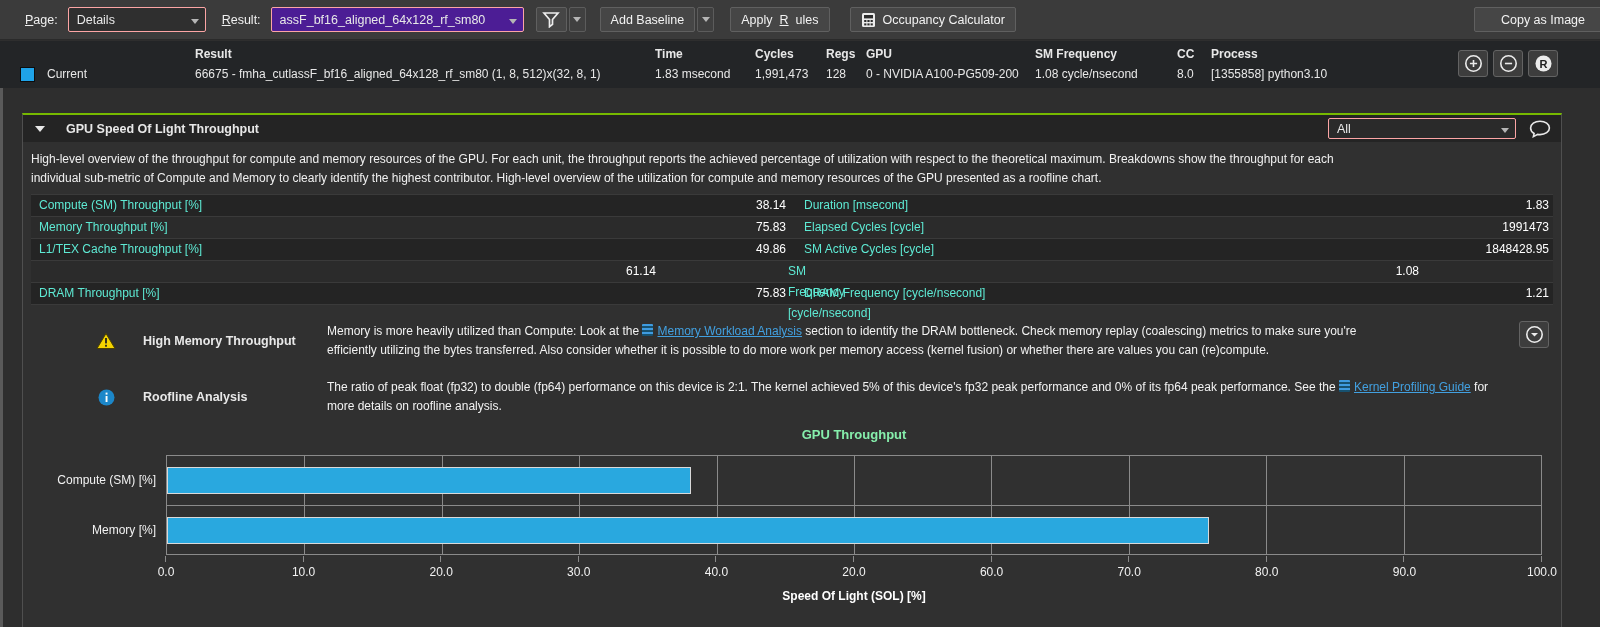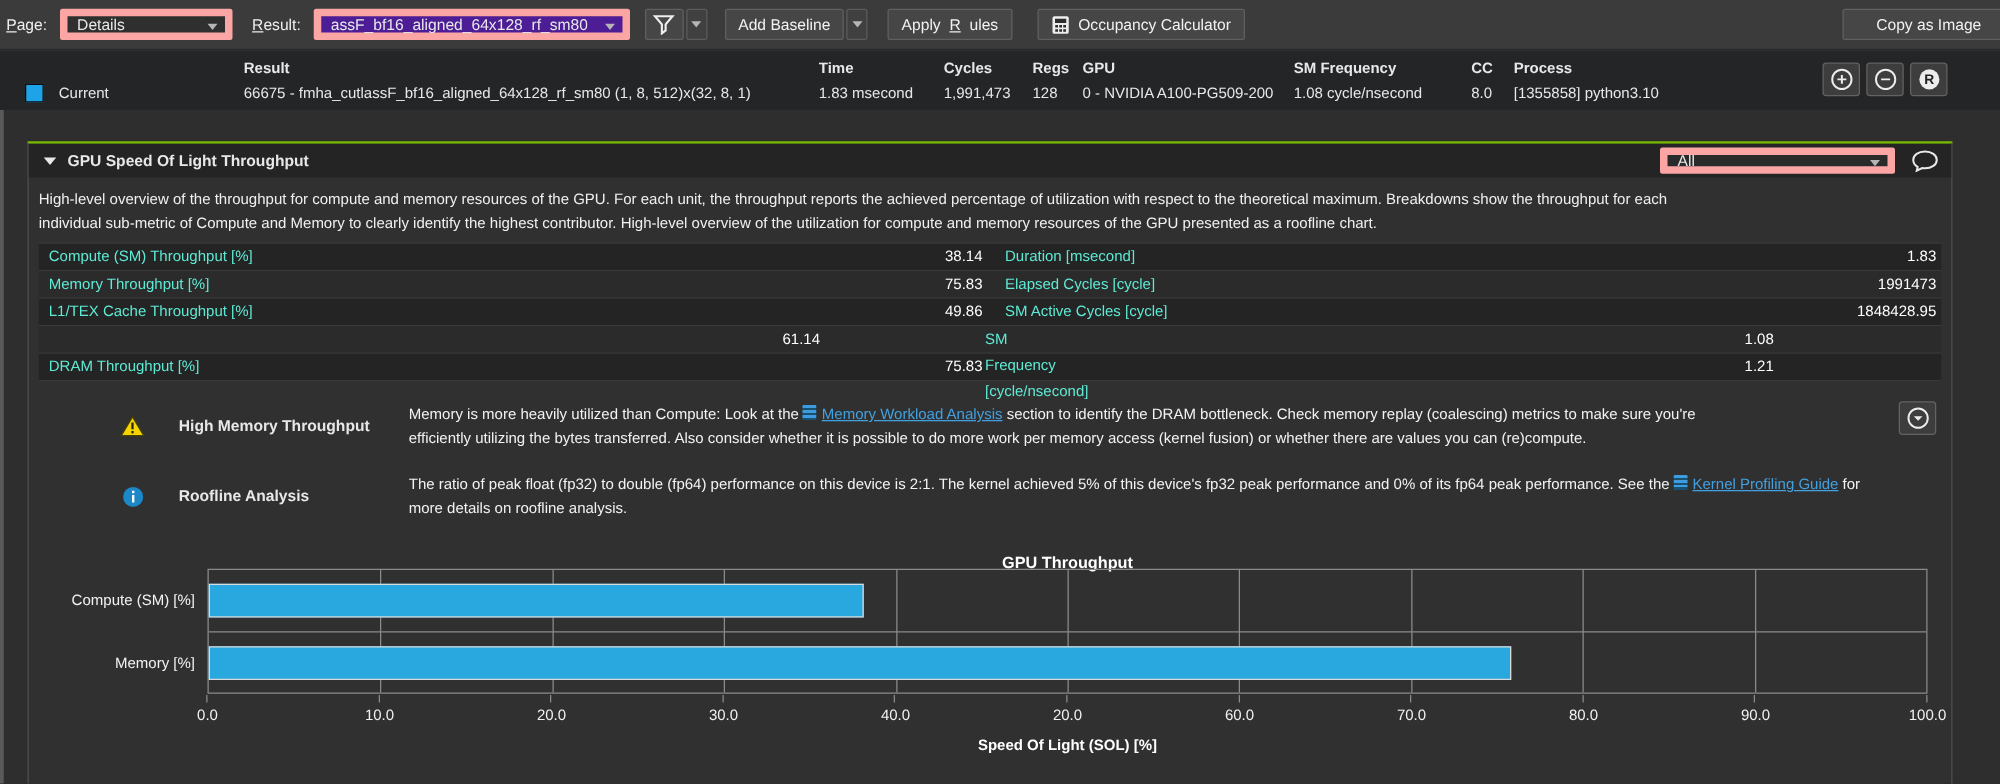--- a/index.html
+++ b/index.html
@@ -3,26 +3,26 @@
 <meta charset="utf-8">
 <style>
   * { box-sizing: border-box; margin: 0; padding: 0; }
   html,body { background:#2d2d2d; }
   body { font-family:"Liberation Sans","DejaVu Sans",sans-serif; color:#e8e8e8; font-size:12px; }
   #app { position:relative; width:1600px; height:627px; overflow:hidden; background:#2e2e2e;
          --accent:#76b900; --link:#42a0e0; --bar:#29a8df; --swatch:#1fa3e8; --warn:#f5d400; --info:#1c87c9; }
 
   
   .toolbar { position:absolute; left:0; top:0; width:1600px; height:40px; background:#3b3b3b;
-             border-bottom:1px solid #2a2a2a; display:flex; align-items:center; padding-left:1px; gap:6px; }
+             border-bottom:1px solid #2a2a2a; display:flex; align-items:center; padding-left:21px; gap:6px; }
   .tb-label { color:#f0f0f0; font-size:12.5px; margin:0 4px; white-space:nowrap; }
   .btn { display:inline-flex; align-items:center; justify-content:center; gap:7px; height:25px;
          background:#464646; border:1px solid #606060; border-radius:2px; color:#f2f2f2;
          padding:0 10px; font-size:12.5px; white-space:nowrap; cursor:default; }
-  .combo { display:inline-flex; align-items:center; height:25px; background:#2f2f2f; border:6px solid #fca5a5;
+  .combo { display:inline-flex; align-items:center; height:25px; background:#2f2f2f; border:1px solid #fca5a5;
            border-radius:2px; padding-left:8px; position:relative; font-size:12.5px; }
   .combo .arrow { margin-left:auto; padding:0 6px; }
   .combo.dark { background:#4c1d95; }
   .caret { width:0; height:0; border-left:4px solid transparent; border-right:4px solid transparent;
            border-top:5px solid #b5b5b5; display:inline-block; }
   .mini-btn { width:17px; height:25px; background:#404040; border:1px solid #5c5c5c; border-radius:2px;
               display:inline-flex; align-items:center; justify-content:center; margin-left:2px; }
   .combo-details { width:138px; }
   .combo-result { width:253px; }
   .combo-result .val { overflow:hidden; white-space:nowrap; }
@@ -46,21 +46,21 @@
 
   
   .left-strip { position:absolute; left:0; top:88px; width:3px; bottom:0; background:#5a5a5a; }
 
   
   .panel { position:absolute; left:22px; top:113px; width:1540px; height:560px;
            background:#303030; border:1px solid #4f4f4f; border-top:2px solid var(--accent); }
   .sec-hdr { height:27px; background:#242424; display:flex; align-items:center; padding:0 6px 0 12px; gap:9px; }
   .tri-down { width:0; height:0; border-left:5px solid transparent; border-right:5px solid transparent;
               border-top:6px solid #e8e8e8; }
-  .sec-title { font-weight:bold; font-size:12.5px; }
+  .sec-title { font-weight:bold; font-size:12.5px;margin-left:12px; }
   .sec-filter { margin-left:auto; width:188px; height:21px; background:#2a2a2a; }
   .bubble-btn { width:30px; height:23px; display:flex; align-items:center; justify-content:center; }
 
   .desc { margin:8px 8px 0 8px; line-height:19px; color:#f0f0f0; white-space:nowrap; overflow:hidden; }
 
   
   .mtable { margin:6px 8px 0 8px; border-top:1px solid #3a3a3a; }
   .mrow { display:grid; grid-template-columns:1fr 130px 16px 1fr 130px; height:22px; line-height:21px;
           padding:0 4px 0 8px; border-bottom:1px solid #3a3a3a; }
   .mrow.even { background:#242424; } .mrow.odd { background:#2b2b2b; }
@@ -74,22 +74,22 @@
   .rule-body { margin-left:12px; line-height:19px; color:#f2f2f2; width:1190px; overflow:hidden; }
   .rule-line { white-space:nowrap; }
   a.link { color:var(--link); text-decoration:underline; cursor:pointer; }
   .sec-icon { display:inline-block; width:11px; height:12px; vertical-align:-1px; margin-right:4px;
               background:repeating-linear-gradient(#3f9be0 0 2px, #17516f 2px 4px); border-radius:1px; }
   .rule-action { position:absolute; right:4px; top:0; width:30px; height:27px; background:#3d3d3d;
                  border:1px solid #636363; border-radius:3px; display:flex; align-items:center; justify-content:center; }
 
   
   .chart { position:relative; margin-top:10px; height:188px; }
-  .chart-title { position:absolute; left:143px; top:15px; width:1376px; text-align:center;
-                 font-weight:bold; font-size:13px; color:#ffffff; }
+  .chart-title { position:absolute; left:143px; top:0; width:1376px; text-align:center;
+                 font-weight:bold; font-size:13px; color:#86efac; }
   .plot { position:absolute; left:143px; top:28px; width:1376px; height:100px; border:1px solid #8a8a8a; }
   .gridline { position:absolute; top:0; bottom:0; width:1px; background:#8a8a8a; }
   .bar-row { position:relative; height:50px; }
   .bar-row.first { border-bottom:1px solid #8a8a8a; }
   .bar { position:absolute; left:0; top:11px; height:27px; background:var(--bar); border:1px solid #d9d9d9; z-index:2; }
   .ycats { position:absolute; left:0; top:28px; width:133px; height:100px; display:flex; flex-direction:column; }
   .ycat { flex:1; display:flex; align-items:center; justify-content:flex-end; color:#f2f2f2; }
   .xticks { position:absolute; left:143px; top:129px; width:1376px; height:7px; }
   .xtick { position:absolute; top:0; width:1px; height:6px; background:#8a8a8a; }
   .xlabels { position:absolute; left:143px; top:138px; width:1376px; height:15px; }
@@ -247,20 +247,21 @@
         <div class="mrow odd">
           <span class="mval">61.14</span>
           <span></span>
           <span class="mlabel m2">SM Frequency [cycle/nsecond]</span>
           <span class="mval">1.08</span>
         </div>
         <div class="mrow even">
           <span class="mlabel">DRAM Throughput [%]</span>
           <span class="mval">75.83</span>
           <span></span>
+          <span class="mlabel m2">DRAM Frequency [cycle/nsecond]</span>
           <span class="mval">1.21</span>
         </div>
       </div>
 
     <div class="rule-row">
       <span class="rule-icon">
         <svg width="20" height="18" viewBox="0 0 20 18">
             <path d="M10 1.5 L19 16.5 H1 Z" fill="var(--warn)" stroke="#4a4000" stroke-width="1"></path>
             <rect x="9.1" y="6" width="1.8" height="5.4" fill="#222222"></rect>
             <rect x="9.1" y="12.8" width="1.8" height="1.9" fill="#222222"></rect>

